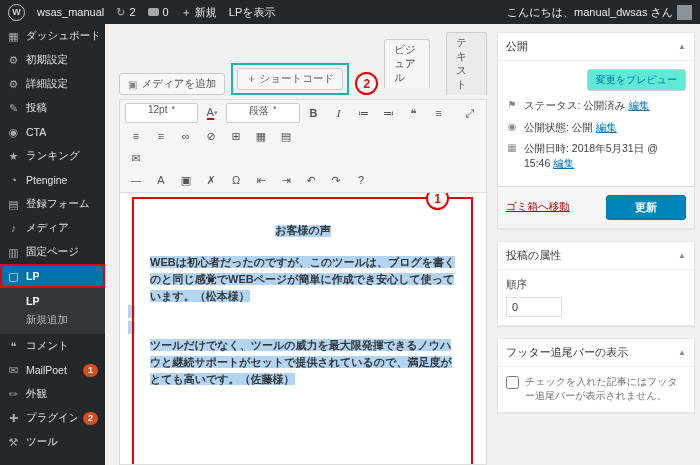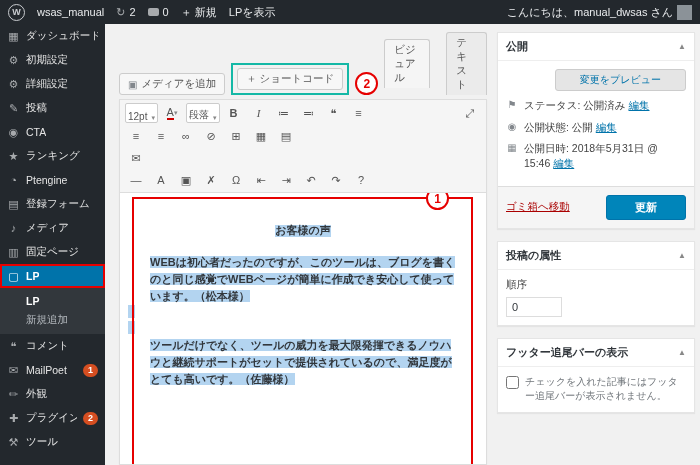--- a/index.html
+++ b/index.html
@@ -41,43 +41,43 @@
   .tab{padding:3px 9px;font-size:10.5px;border:1px solid #ccc;border-bottom:none;border-radius:3px 3px 0 0;background:#ebebeb;color:#555;cursor:pointer;}
   .tab.active{background:#f5f5f5;}
 
   .editor-box{border:1px solid #ddd;background:#fff;flex:1;display:flex;flex-direction:column;overflow:hidden;box-shadow:0 1px 1px rgba(0,0,0,.05);}
   .toolbar{background:#f5f5f5;border-bottom:1px solid #ddd;padding:1px 3px;}
   .tb-row{display:flex;align-items:center;gap:3px;padding:2px 2px;}
   .tb-btn{min-width:18px;height:18px;display:inline-flex;align-items:center;justify-content:center;font-size:11px;color:#555;border-radius:2px;padding:0 2px;cursor:pointer;}
   .tb-bold-button{font-weight:bold;}
   .tb-italic-button{font-style:italic;font-family:"Liberation Serif","DejaVu Serif",serif;}
   .tb-group{display:inline-flex;gap:3px;align-items:center;}
-  .tb-select{display:inline-flex;align-items:flex-end;gap:4px;border:1px solid #ccc;background:#fff;border-radius:2px;height:18px;padding:0 2px;font-size:10px;color:#555;cursor:pointer;white-space:nowrap;}
+  .tb-select{display:inline-flex;align-items:flex-start;gap:4px;border:1px solid #ccc;background:#fff;border-radius:2px;height:18px;padding:0 22px;font-size:10px;color:#555;cursor:pointer;white-space:nowrap;}
   .caret{font-size:7px;color:#888;}
   .color-a{border-bottom:2px solid #c00;line-height:11px;font-size:11px;}
   .ml-auto{margin-left:auto;}
 
   .editor-content{position:relative;flex:1;padding:6px 0;overflow:hidden;}
   .red-frame{position:absolute;left:12px;right:13px;top:4px;height:290px;border:2px solid #e60000;pointer-events:none;}
   .circ.pos-one{position:absolute;top:-12px;right:22px;}
   .content-inner{padding:8px 30px 0;font-weight:bold;font-size:11px;line-height:1.55;color:#32373c;}
   .hl{background:#b3d4f0;}
   .c-title{text-align:center;margin:16px 0 14px;font-family:Liberation Mono, monospace;}
   .c-para{margin:0;}
   .empty-line{height:16px;}
   .hl-empty{display:inline-block;width:7px;height:13px;background:#b3d4f0;margin-left:-22px;}
 
   
   .side-col{position:absolute;left:392px;width:198px;top:8px;}
   .panel{background:#fff;border:1px solid #e5e5e5;margin-bottom:12px;box-shadow:0 1px 1px rgba(0,0,0,.05);}
-  .panel-h{display:flex;align-items:center;justify-content:space-between;padding:6px 8px;font-weight:bold;font-size:11px;color:#32373c;border-bottom:1px solid #eee;cursor:pointer;}
+  .panel-h{display:flex;align-items:center;justify-content:space-between;padding:6px 8px;font-weight:normal;font-size:11px;color:#32373c;border-bottom:1px solid #eee;cursor:pointer;}
   .toggle{color:#888;font-size:8px;}
   .panel-b{padding:8px;font-size:10.5px;color:#444;}
   .preview-row{display:flex;justify-content:flex-end;margin-bottom:6px;}
-  .btn-preview{background:#e5e5e5;border:1px solid #ccc;border-radius:3px;color:#0073aa;font-size:10px;padding:3px 24px;cursor:pointer;}
+  .btn-preview{background:#5eead4;border:1px solid #ccc;border-radius:3px;color:#0073aa;font-size:10px;padding:3px 8px;cursor:pointer;}
   .misc-row{display:flex;gap:6px;margin:7px 0;align-items:flex-start;line-height:1.4;}
   .misc-ico{color:#82878c;width:12px;text-align:center;flex:none;font-size:10px;}
   .link{color:#0073aa;text-decoration:underline;cursor:pointer;}
   .pub-footer{background:#f5f5f5;border-top:1px solid #ddd;padding:8px;display:flex;justify-content:space-between;align-items:center;}
   .trash{color:#a00;text-decoration:underline;font-size:10.5px;cursor:pointer;}
   .btn-update{background:#0085ba;border:1px solid #0073aa;color:#fff;border-radius:3px;padding:4px 28px;font-size:11px;font-weight:bold;cursor:pointer;}
   .order-label{margin-bottom:5px;color:#444;}
   .order-input{width:56px;border:1px solid #ddd;padding:3px 5px;font-size:11px;color:#32373c;box-sizing:border-box;}
   .chk-row{display:flex;gap:6px;align-items:flex-start;color:#72777c;font-size:10px;line-height:1.45;}
   .chk-row input{margin:1px 0 0;flex:none;}

